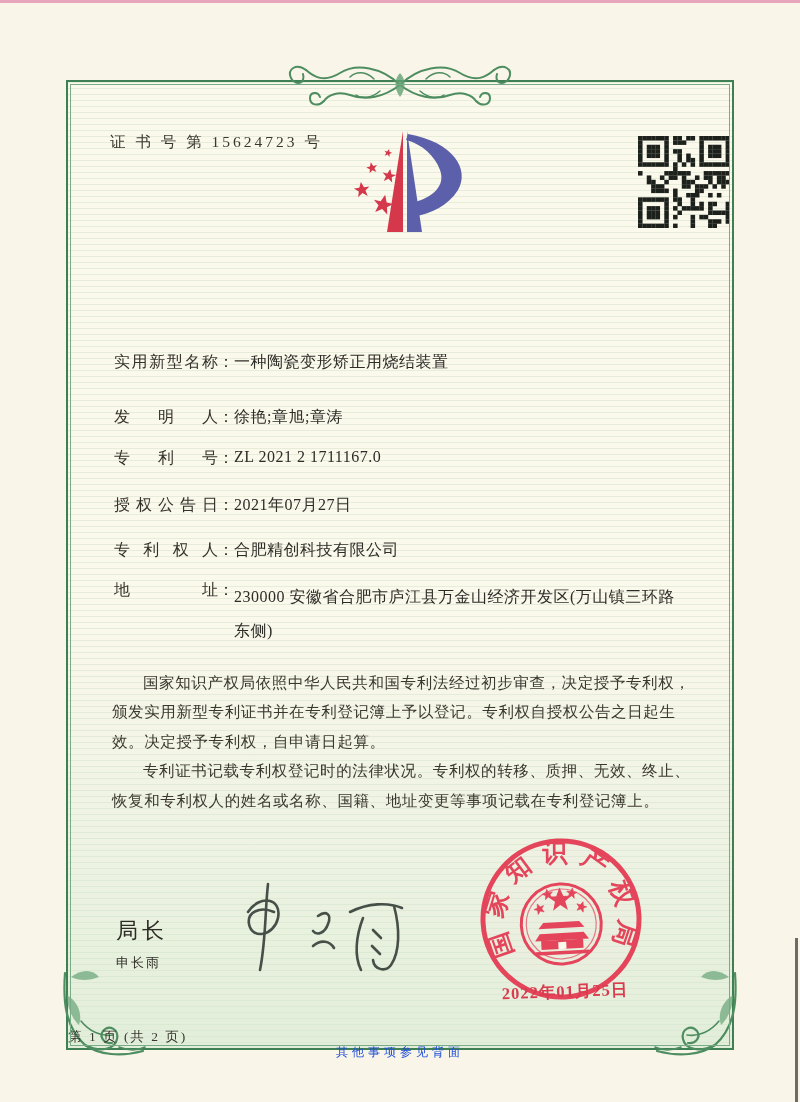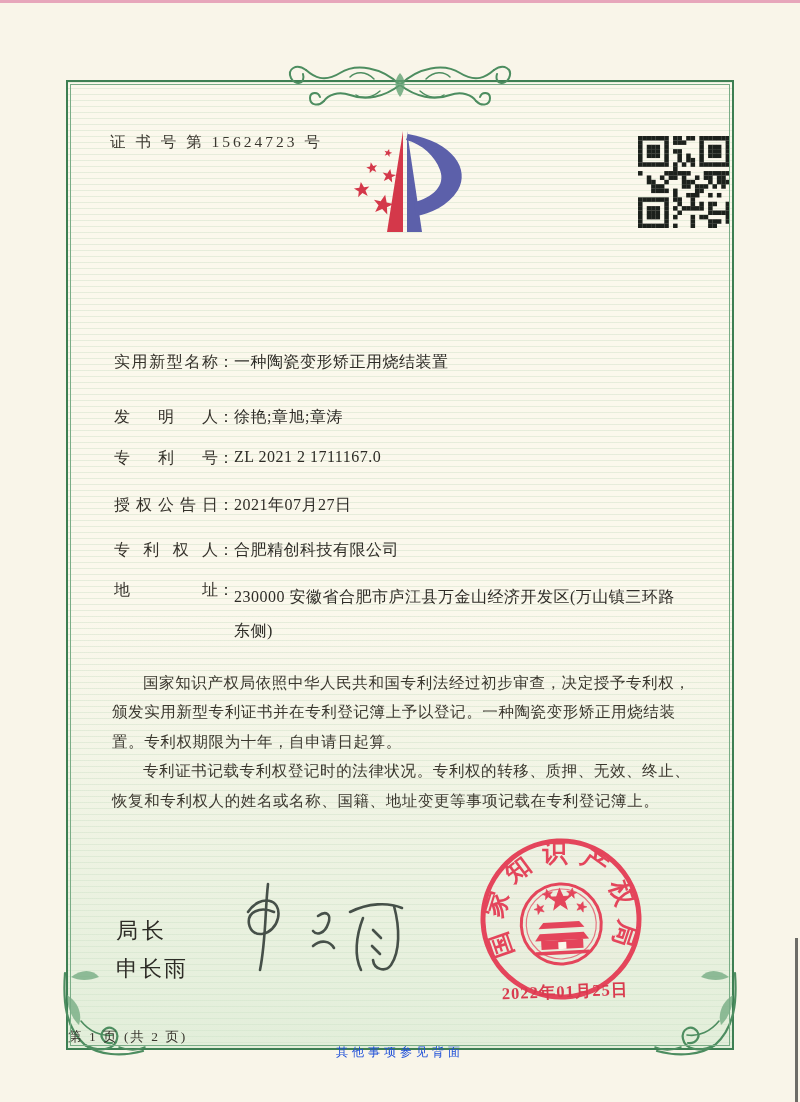--- a/index.html
+++ b/index.html
@@ -53,21 +53,21 @@
   .grant-right{position:absolute;left:276px;top:0;white-space:nowrap;}
   .grant-right .lab{width:104px;}
 
   .body-text{
     position:absolute;left:44px;top:586px;width:588px;
     font-size:15.5px;line-height:1.9;letter-spacing:.6px;color:#3b382f;
   }
   .body-text p{margin:0;text-indent:2em;}
 
   .sig-title{position:absolute;left:48px;top:834px;font-size:22px;letter-spacing:4px;}
-  .sig-name{position:absolute;left:48px;top:872px;font-size:22px;letter-spacing:2px;}
+  .sig-name{position:absolute;left:48px;top:872px;font-size:13px;letter-spacing:2px;}
   .signature{position:absolute;left:152px;top:786px;width:210px;height:118px;}
 
   .seal{position:absolute;left:410px;top:754px;width:166px;height:166px;transform:rotate(-3deg);}
   .seal-date{
     position:absolute;left:402px;top:899px;width:190px;text-align:center;
     font-size:16.5px;font-weight:600;color:#d93b4f;letter-spacing:1px;transform:rotate(-2deg);
   }
   .page-footer{position:absolute;left:0;top:946px;width:100%;text-align:left;font-size:13.5px;letter-spacing:2px;color:#3a372f;}
   .back-note{position:absolute;left:0;top:1044px;width:100%;text-align:center;font-size:12px;letter-spacing:4px;color:#1d4ed8;}
 </style>
@@ -362,21 +362,21 @@
     <span class="lab">授权公告日</span><span class="colon">：</span><span class="val">2021年07月27日</span>
   </div>
   <div class="row" style="top:458px">
     <span class="lab">专利权人</span><span class="colon">：</span><span class="val">合肥精创科技有限公司</span>
   </div>
   <div class="row" style="top:498px">
     <span class="lab">地址</span><span class="colon">：</span><span class="val wrap">230000 安徽省合肥市庐江县万金山经济开发区(万山镇三环路东侧)</span>
   </div>
 
   <div class="body-text">
-    <p>国家知识产权局依照中华人民共和国专利法经过初步审查，决定授予专利权，颁发实用新型专利证书并在专利登记簿上予以登记。一种陶瓷变形矫正用烧结装置。专利权期限为十年，自申请日起算。</p>
+    <p>国家知识产权局依照中华人民共和国专利法经过初步审查，决定授予专利权，颁发实用新型专利证书并在专利登记簿上予以登记。专利权自授权公告之日起生效。决定授予专利权，自申请日起算。</p>
     <p>专利证书记载专利权登记时的法律状况。专利权的转移、质押、无效、终止、恢复和专利权人的姓名或名称、国籍、地址变更等事项记载在专利登记簿上。</p>
   </div>
 
   <div class="sig-title">局长</div>
   <div class="sig-name">申长雨</div>
   <svg class="signature" viewBox="0 0 210 118">
     <g stroke="#39433d" stroke-width="2.6" fill="none" stroke-linecap="round" opacity=".92">
       <path d="M48,16 C45,42 46,72 40,102"></path>
       <path d="M28,44 C40,26 62,30 58,50 C54,68 32,72 29,56 C27,44 40,38 54,44"></path>
       <path d="M98,48 C106,42 112,46 108,56 C105,65 97,68 93,63"></path>

